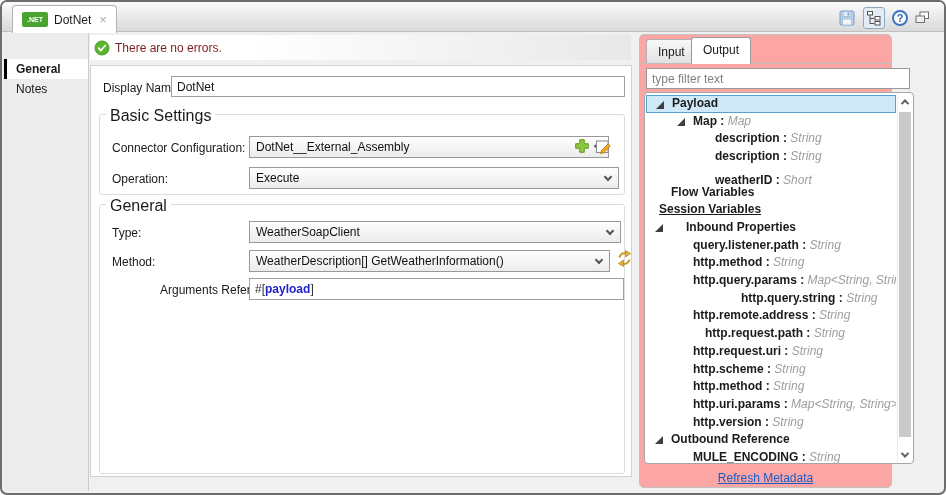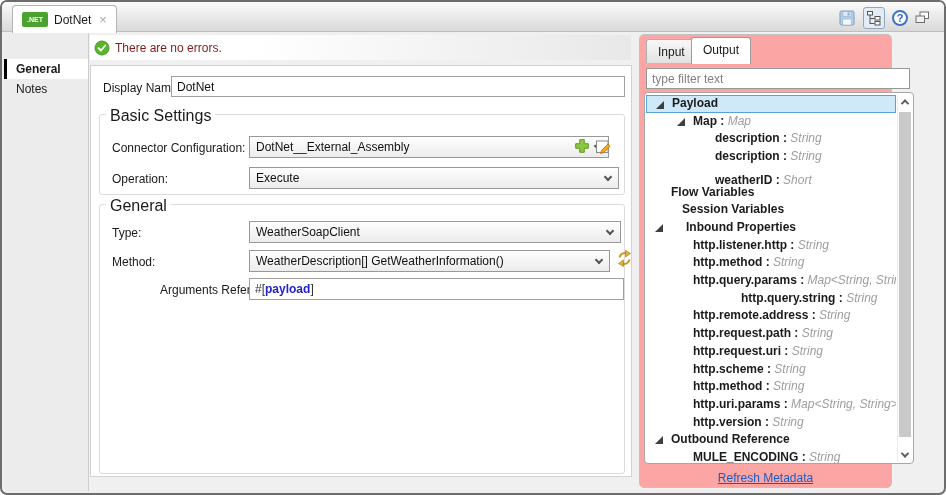--- a/index.html
+++ b/index.html
@@ -187,28 +187,28 @@
         <div class="sbtn down">
             <span class="chev-down"></span>
           </div>
       </div>
     <div class="trow sel" style="top: 2px;"><span class="tri" style="left: 9px;"></span><span class="tlab" style="padding-left: 25px;">Payload</span></div>
         <div class="trow" style="top: 19.7px;"><span class="tri" style="left: 31px;"></span><span class="tlab" style="padding-left: 47px;">Map</span><span class="tsep"> : </span><span class="ttype">Map</span></div>
         <div class="trow" style="top: 37.4px;"><span class="tlab" style="padding-left: 69px;">description</span><span class="tsep"> : </span><span class="ttype">String</span></div>
         <div class="trow" style="top: 55.1px;"><span class="tlab" style="padding-left: 69px;">description</span><span class="tsep"> : </span><span class="ttype">String</span></div>
         <div class="trow" style="top: 79px;"><span class="tlab" style="padding-left: 69px;">weatherID</span><span class="tsep"> : </span><span class="ttype">Short</span></div>
         <div class="trow" style="top: 90.5px;"><span class="tlab" style="padding-left: 25px;">Flow Variables</span></div>
-        <div class="trow" style="top: 108.2px;"><span class="tlab" style="padding-left: 36px;">Session Variables</span></div>
+        <div class="trow" style="top: 108.2px;"><span class="tlab" style="padding-left: 13px; text-decoration: underline;">Session Variables</span></div>
         <div class="trow" style="top: 125.9px;"><span class="tri" style="left: 9px;"></span><span class="tlab" style="padding-left: 40px;">Inbound Properties</span></div>
-        <div class="trow" style="top: 143.6px;"><span class="tlab" style="padding-left: 47px;">http.listener.http</span><span class="tsep"> : </span><span class="ttype">String</span></div>
+        <div class="trow" style="top: 143.6px;"><span class="tlab" style="padding-left: 47px;">query.listener.path</span><span class="tsep"> : </span><span class="ttype">String</span></div>
         <div class="trow" style="top: 161.3px;"><span class="tlab" style="padding-left: 47px;">http.method</span><span class="tsep"> : </span><span class="ttype">String</span></div>
         <div class="trow" style="top: 179px;"><span class="tlab" style="padding-left: 47px;">http.query.params</span><span class="tsep"> : </span><span class="ttype">Map&lt;String, String&gt;</span></div>
         <div class="trow" style="top: 196.7px; margin-left: 48px;"><span class="tlab" style="padding-left: 47px;">http.query.string</span><span class="tsep"> : </span><span class="ttype">String</span></div>
         <div class="trow" style="top: 214.4px;"><span class="tlab" style="padding-left: 47px;">http.remote.address</span><span class="tsep"> : </span><span class="ttype">String</span></div>
-        <div class="trow" style="top: 232.1px;"><span class="tlab" style="padding-left: 47px;">http.request.path</span><span class="tsep"> : </span><span class="ttype">String</span></div>
+        <div class="trow" style="top: 232.1px;"><span class="tlab" style="padding-left: 59px;">http.request.path</span><span class="tsep"> : </span><span class="ttype">String</span></div>
         <div class="trow" style="top: 249.8px;"><span class="tlab" style="padding-left: 47px;">http.request.uri</span><span class="tsep"> : </span><span class="ttype">String</span></div>
         <div class="trow" style="top: 267.5px;"><span class="tlab" style="padding-left: 47px;">http.scheme</span><span class="tsep"> : </span><span class="ttype">String</span></div>
         <div class="trow" style="top: 285.2px;"><span class="tlab" style="padding-left: 47px;">http.method</span><span class="tsep"> : </span><span class="ttype">String</span></div>
         <div class="trow" style="top: 302.9px;"><span class="tlab" style="padding-left: 47px;">http.uri.params</span><span class="tsep"> : </span><span class="ttype">Map&lt;String, String&gt;</span></div>
         <div class="trow" style="top: 320.6px;"><span class="tlab" style="padding-left: 47px;">http.version</span><span class="tsep"> : </span><span class="ttype">String</span></div>
         <div class="trow" style="top: 338.3px;"><span class="tri" style="left: 9px;"></span><span class="tlab" style="padding-left: 25px;">Outbound Reference</span></div>
         <div class="trow" style="top: 356px;"><span class="tlab" style="padding-left: 47px;">MULE_ENCODING</span><span class="tsep"> : </span><span class="ttype">String</span></div>
       </div>
     <div class="refresh">Refresh Metadata</div>
   </div>

